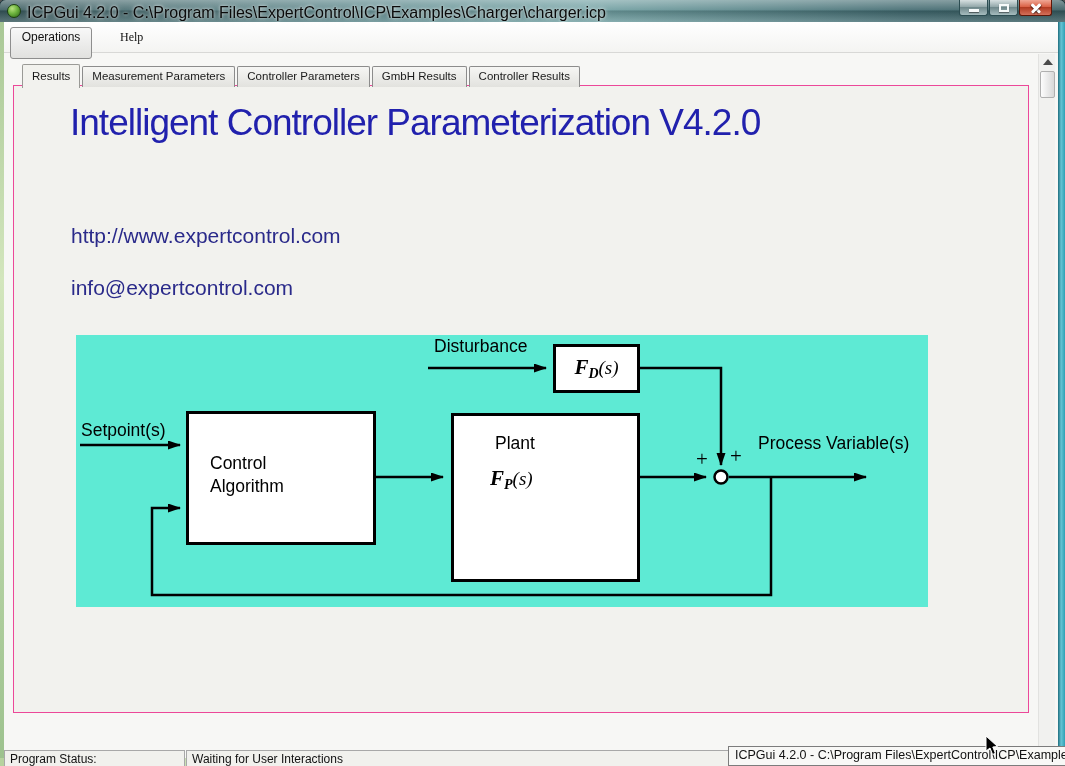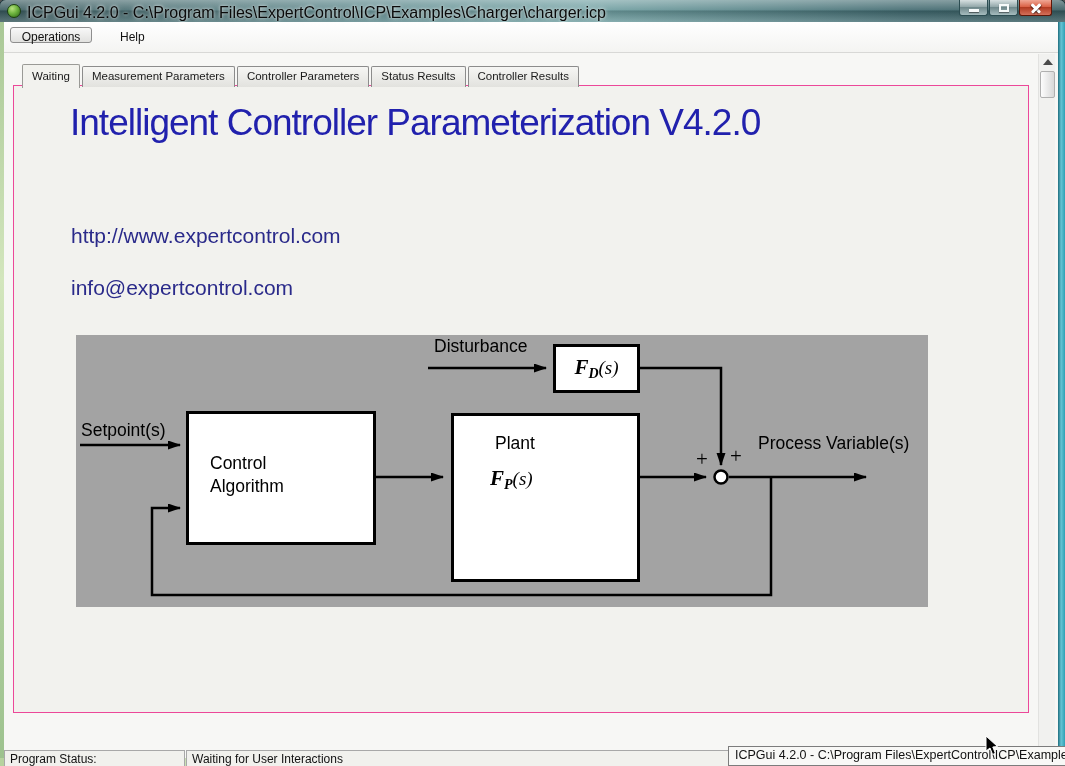--- a/index.html
+++ b/index.html
@@ -32,23 +32,23 @@
     background:linear-gradient(90deg,#1f6d7e,#66c4d4 45%,#2fa0b4); }
   .frame-bottom{ position:absolute; bottom:0; left:0; right:0; height:8px;
     background:linear-gradient(90deg,#b6d29e,#cfe5b8 22%,#7ec2c4 70%,#3aa4b8); }
 
   
   .client { position:absolute; left:4px; top:22px; right:7px; bottom:8px; background:#f7f7f5; }
 
   
   .menubar { position:absolute; left:0; right:0; top:0; height:31px;
     background:linear-gradient(#ffffff,#f4f4f2); border-bottom:1px solid #d8d8d6; }
-  .operations-btn { position:absolute; left:6px; top:5px; width:82px; height:16px; border:1px solid #8e8e8e;
+  .operations-btn { position:absolute; left:6px; top:5px; width:82px; height:32px; border:1px solid #8e8e8e;
     border-radius:3px; background:linear-gradient(#f8f8f8,#e1e1df); font-size:12px; text-align:center; line-height:18px; color:#111; }
-  .help-label { position:absolute; left:116px; top:8px; font-size:12px; color:#111; }
+  .help-label { position:absolute; left:116px; top:8px; font-size:12px; color:#111;font-family:Liberation Serif, serif; }
   .op-area { position:absolute; left:486px; top:6px; display:flex; align-items:center; height:18px; }
   .op-area-label { font-size:12px; color:#111; margin-right:12px; }
   .nav-btn { width:42px; height:17px; border:1px solid #949494; border-radius:2px;
     background:linear-gradient(#f4f4f4,#d7d7d5); font-size:11px; color:#333; text-align:center; line-height:15px; }
   .page-indicator { font-size:12px; color:#111; width:46px; text-align:center; margin:0 14px; }
 
   
   .content { position:absolute; left:0; right:0; top:31px; bottom:0; }
   .tabstrip { position:absolute; left:18px; top:11px; display:flex; align-items:flex-end; z-index:3; }
   .tab { height:21px; padding:3px 9px 0; margin-right:2px; font-size:11.5px; color:#1a1a1a; white-space:nowrap;
@@ -60,21 +60,21 @@
     background:#f2f2ee; border:1px solid #ec4899; z-index:1; }
 
   .heading { position:absolute; left:56px; top:16px; font-size:37px; letter-spacing:-1px; color:#2121ad; white-space:nowrap; }
   .link { position:absolute; left:57px; font-size:21px; color:#2a2a8a; white-space:nowrap; }
   .link.web { top:138px; } .link.mail { top:190px; }
 
   
   .logo { position:absolute; left:701px; top:98px; width:263px; height:107px; }
 
   
-  .diagram { position:absolute; left:62px; top:249px; width:852px; height:272px; background:#a3a3a3; }
+  .diagram { position:absolute; left:62px; top:249px; width:852px; height:272px; background:#5eead4; }
   .diagram svg.wires { position:absolute; left:0; top:0; }
   .blk { position:absolute; border:3px solid #000; background:#fff; }
   .blk-fd { left:477px; top:9px; width:87px; height:49px; display:flex; align-items:center; justify-content:center; }
   .blk-ca { left:110px; top:76px; width:190px; height:134px; }
   .blk-plant { left:375px; top:78px; width:189px; height:169px; }
   .ca-text { position:absolute; left:21px; top:38px; font-size:17.5px; line-height:23px; color:#000; }
   .plant-label { position:absolute; left:41px; top:17px; font-size:17.5px; color:#000; }
   .fp-formula { position:absolute; left:36px; top:50px; }
   .dlabel { position:absolute; font-size:17.5px; color:#000; white-space:nowrap; }
   .lbl-disturbance { left:358px; top:1px; }
@@ -136,24 +136,24 @@
   <div class="client">
 
     <div class="menubar">
       <div class="operations-btn">Operations</div>
       <div class="help-label">Help</div>
     </div>
 
     <div class="content">
 
       <div class="tabstrip">
-        <div class="tab active">Waiting</div>
+        <div class="tab active">Results</div>
         <div class="tab">Measurement Parameters</div>
         <div class="tab">Controller Parameters</div>
-        <div class="tab">Status Results</div>
+        <div class="tab">GmbH Results</div>
         <div class="tab">Controller Results</div>
       </div>
 
       <div class="panel">
         <div class="heading">Intelligent Controller Parameterization V4.2.0</div>
         <div class="link mail">info@expertcontrol.com</div>
         <div class="link web">http://www.expertcontrol.com</div>
 
 
         <div class="diagram">

